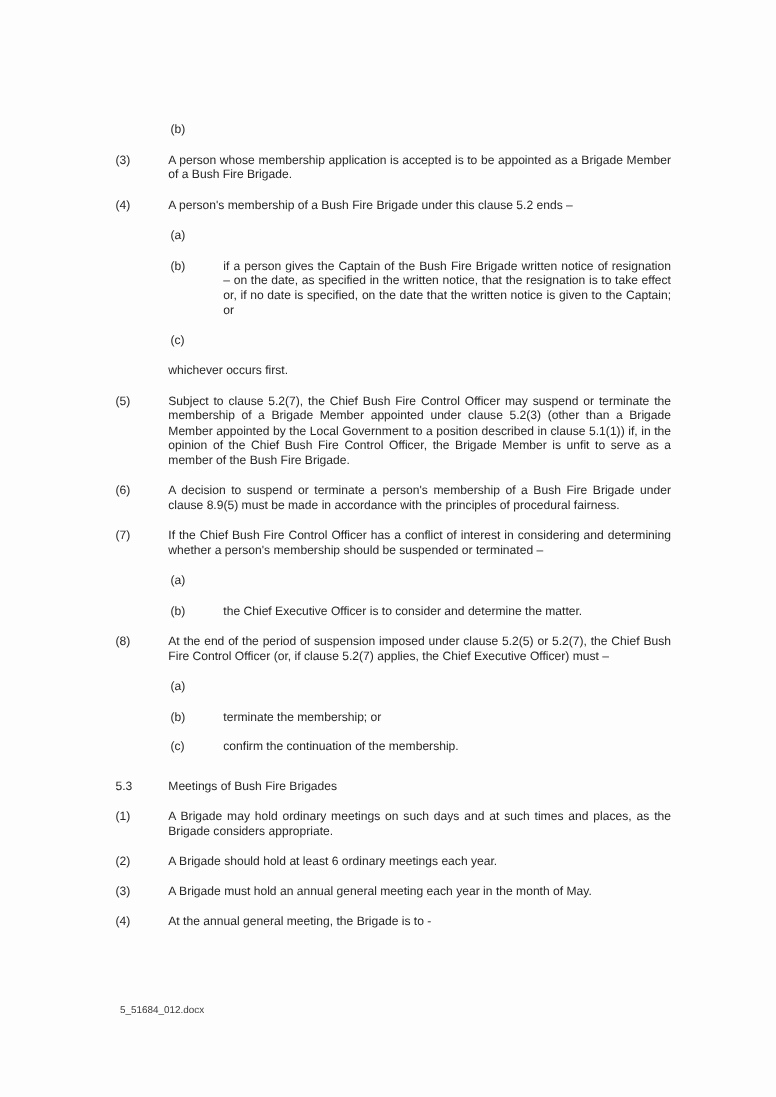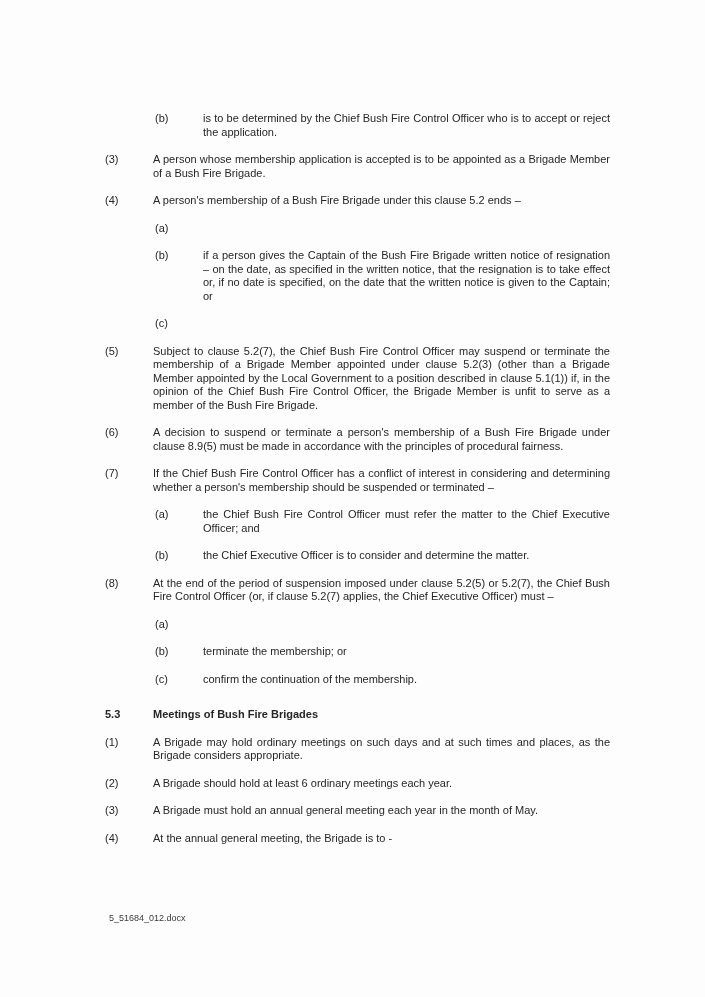--- a/index.html
+++ b/index.html
@@ -42,40 +42,39 @@
   .sub .num {
     flex: 0 0 48px;
   }
   .cont {
     margin-left: 48px;
     font-size: 11px;
     line-height: 13.5px;
     margin-bottom: 14px;
   }
   .heading {
-    font-weight: bold;
+    font-weight: normal;
     margin-top: 22px;
   }
   .footer {
     position: absolute;
     left: 109px;
     top: 913px;
     font-size: 9px;
     color: #3a3a3a;
   }
 </style>
 </head>
 <body>
 
 <div class="page">
   <div class="content">
 
     <div class="block sub">
       <span class="num">(b)</span>
-      <div class="body">is to be determined by the Chief Bush Fire Control Officer who is to accept or reject the application.</div>
     </div>
 
     <div class="block">
       <span class="num">(3)</span>
       <div class="body">A person whose membership application is accepted is to be appointed as a Brigade Member of a Bush Fire Brigade.</div>
     </div>
 
     <div class="block">
       <span class="num">(4)</span>
       <div class="body">A person's membership of a Bush Fire Brigade under this clause 5.2 ends –</div>
@@ -87,39 +86,39 @@
 
     <div class="block sub">
       <span class="num">(b)</span>
       <div class="body">if a person gives the Captain of the Bush Fire Brigade written notice of resignation – on the date, as specified in the written notice, that the resignation is to take effect or, if no date is specified, on the date that the written notice is given to the Captain; or</div>
     </div>
 
     <div class="block sub">
       <span class="num">(c)</span>
     </div>
 
+    <div class="cont">whichever occurs first.</div>
 
     <div class="block">
       <span class="num">(5)</span>
       <div class="body">Subject to clause 5.2(7), the Chief Bush Fire Control Officer may suspend or terminate the membership of a Brigade Member appointed under clause 5.2(3) (other than a Brigade Member appointed by the Local Government to a position described in clause 5.1(1)) if, in the opinion of the Chief Bush Fire Control Officer, the Brigade Member is unfit to serve as a member of the Bush Fire Brigade.</div>
     </div>
 
     <div class="block">
       <span class="num">(6)</span>
       <div class="body">A decision to suspend or terminate a person's membership of a Bush Fire Brigade under clause 8.9(5) must be made in accordance with the principles of procedural fairness.</div>
     </div>
 
     <div class="block">
       <span class="num">(7)</span>
       <div class="body">If the Chief Bush Fire Control Officer has a conflict of interest in considering and determining whether a person's membership should be suspended or terminated –</div>
     </div>
 
     <div class="block sub">
       <span class="num">(a)</span>
-      <div class="body">the Chief Bush Fire Control Officer must refer the matter to the Chief Executive Officer; and</div>
     </div>
 
     <div class="block sub">
       <span class="num">(b)</span>
       <div class="body">the Chief Executive Officer is to consider and determine the matter.</div>
     </div>
 
     <div class="block">
       <span class="num">(8)</span>
       <div class="body">At the end of the period of suspension imposed under clause 5.2(5) or 5.2(7), the Chief Bush Fire Control Officer (or, if clause 5.2(7) applies, the Chief Executive Officer) must –</div>

